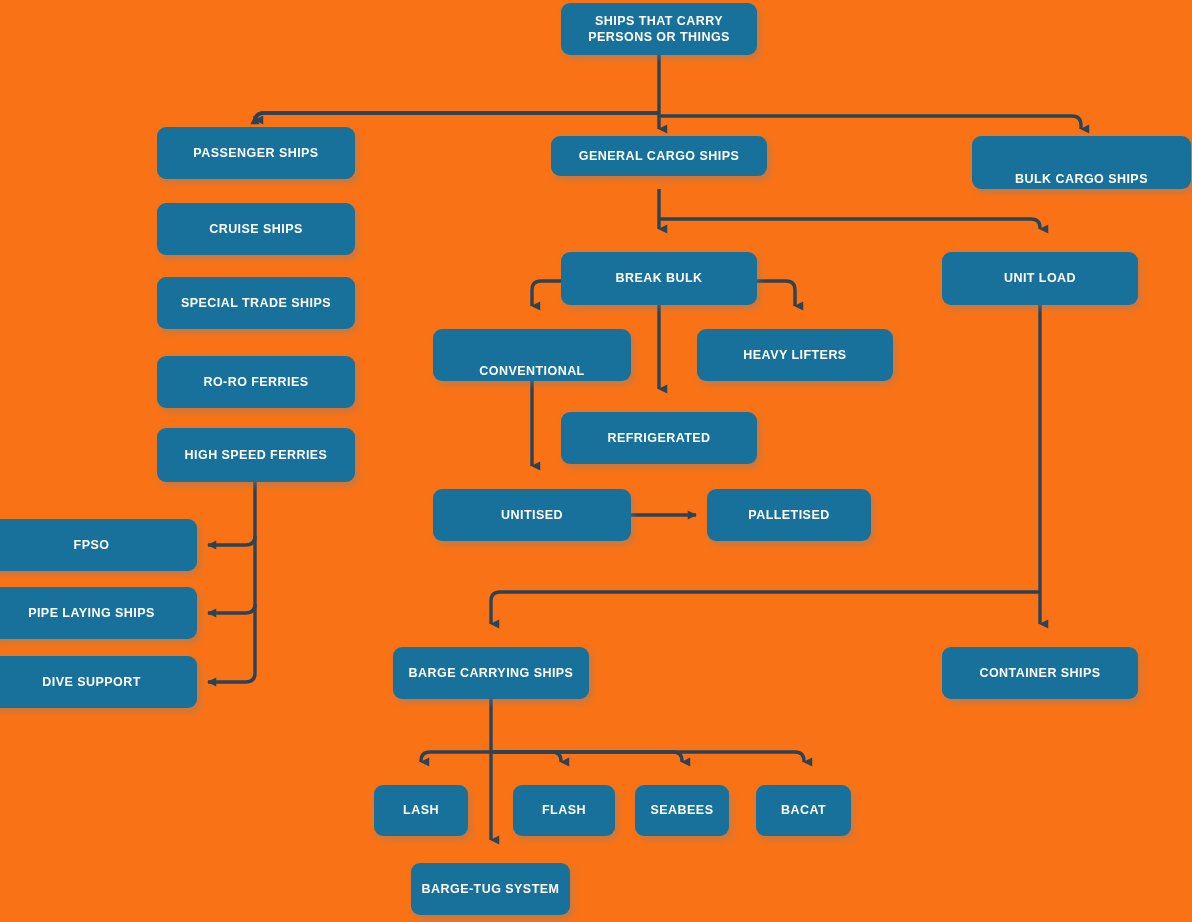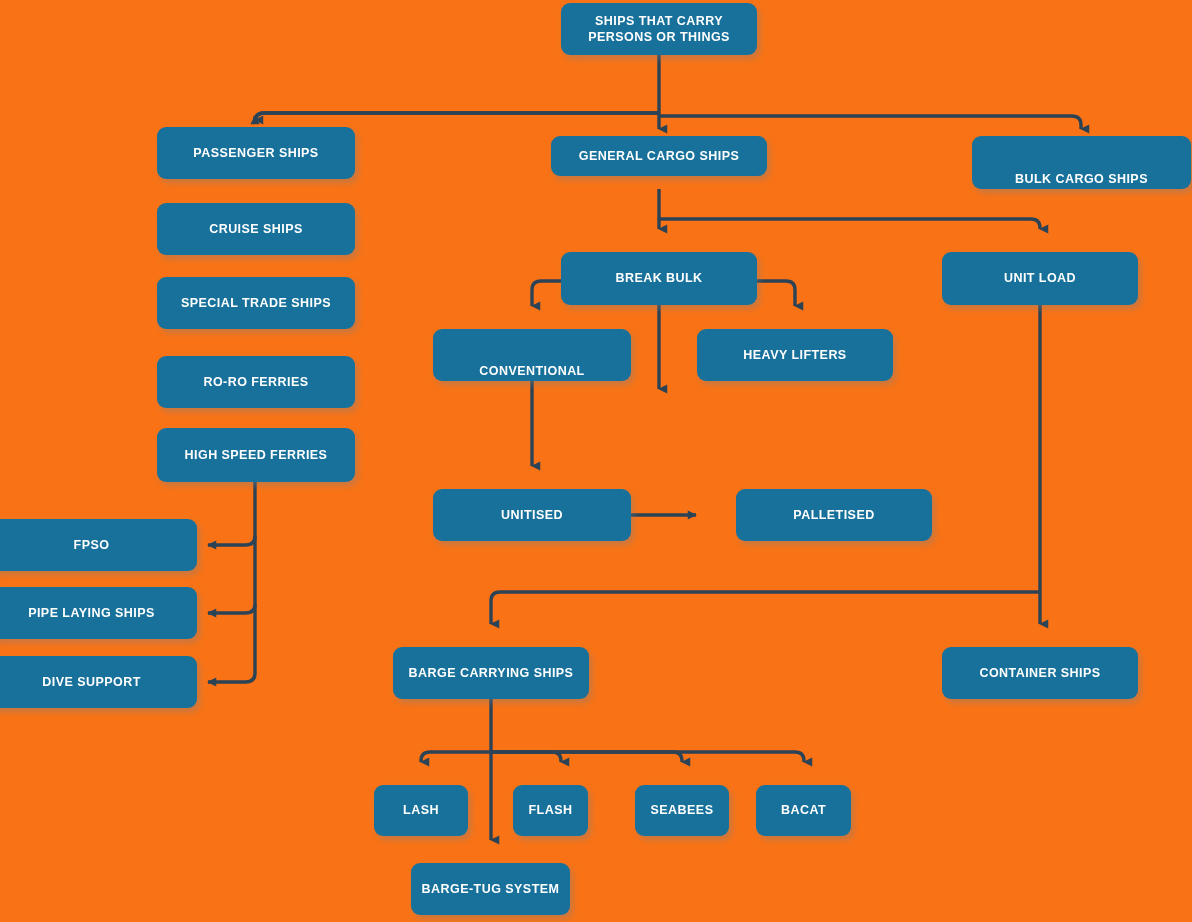--- a/index.html
+++ b/index.html
@@ -161,42 +161,45 @@
   </div>
 
   <div class="node" style="left:433px; top:329px; width:198px; height:52px;align-items:flex-end;">
     <span class="node-label">CONVENTIONAL</span>
   </div>
 
   <div class="node" style="left:697px; top:329px; width:196px; height:52px;">
     <span class="node-label">HEAVY LIFTERS</span>
   </div>
 
+  <div class="node" style="left:561px; top:412px; width:196px; height:52px;">
+    <span class="node-label">REFRIGERATED</span>
+  </div>
 
   <div class="node" style="left:433px; top:489px; width:198px; height:52px;">
     <span class="node-label">UNITISED</span>
   </div>
 
-  <div class="node" style="left:707px; top:489px; width:196px; height:52px;margin-left:29px;">
+  <div class="node" style="left:707px; top:489px; width:164px; height:52px;">
     <span class="node-label">PALLETISED</span>
   </div>
 
   <div class="node" style="left:393px; top:647px; width:196px; height:52px;">
     <span class="node-label">BARGE CARRYING SHIPS</span>
   </div>
 
   <div class="node" style="left:942px; top:647px; width:196px; height:52px;">
     <span class="node-label">CONTAINER SHIPS</span>
   </div>
 
   <div class="node" style="left:374px; top:785px; width:94px; height:51px;">
     <span class="node-label">LASH</span>
   </div>
 
-  <div class="node" style="left:513px; top:785px; width:75px; height:51px;">
+  <div class="node" style="left:513px; top:785px; width:102px; height:51px;">
     <span class="node-label">FLASH</span>
   </div>
 
   <div class="node" style="left:635px; top:785px; width:94px; height:51px;">
     <span class="node-label">SEABEES</span>
   </div>
 
   <div class="node" style="left:756px; top:785px; width:95px; height:51px;">
     <span class="node-label">BACAT</span>
   </div>

